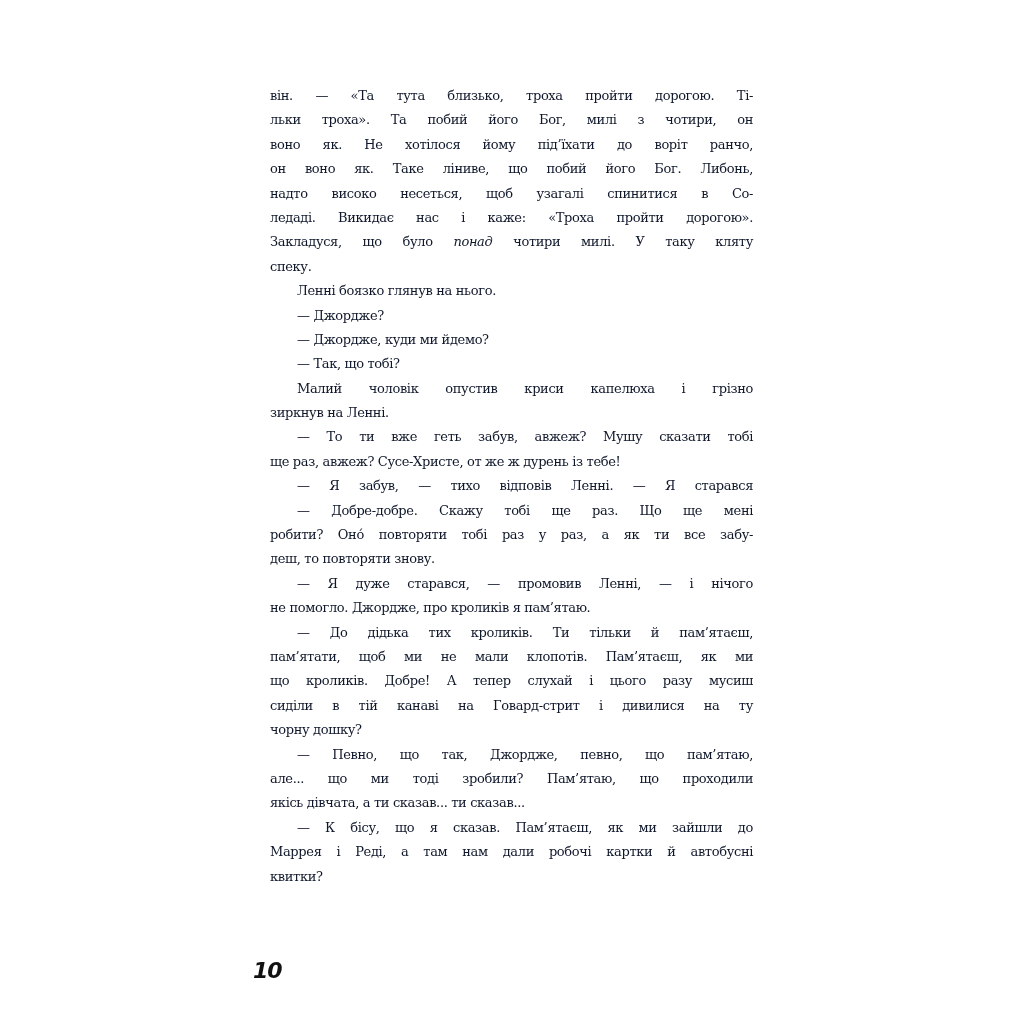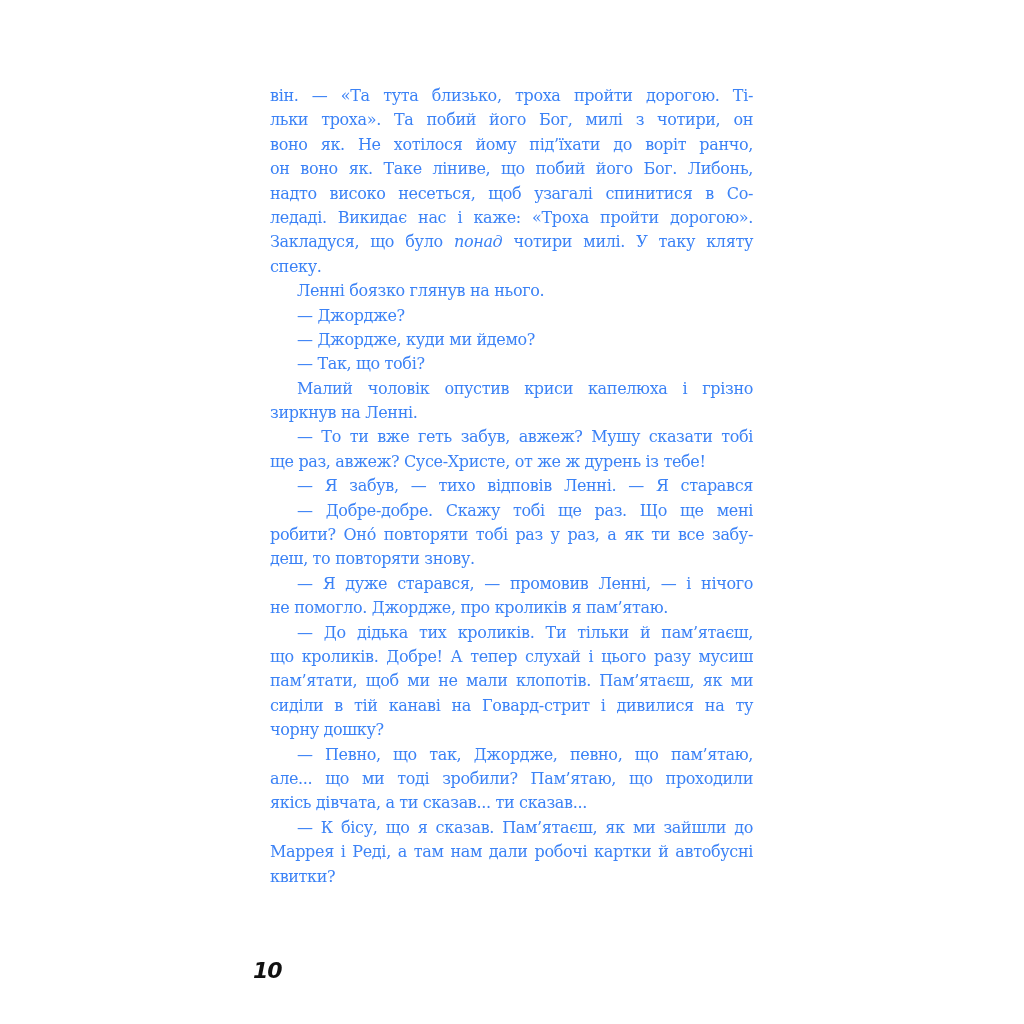--- a/index.html
+++ b/index.html
@@ -1,23 +1,23 @@
 <!DOCTYPE html>
 <html><head>
 <meta charset="utf-8">
 <style>
   html, body { margin: 0; padding: 0; background: #ffffff; }
   body { width: 1024px; height: 1024px; position: relative; overflow: hidden; }
   .page { position: absolute; left: 270px; top: 84px; width: 483px; }
   .line {
     font-family: "DejaVu Serif", "Liberation Serif", serif;
-    font-size: 16px;
+    font-size: 13px;
     line-height: 24.4px;
     height: 24.4px;
-    color: #3b82f6;
+    color: #0f172a;
     white-space: nowrap;
     text-align: justify;
     text-align-last: justify;
     letter-spacing: -0.35px;
   }
   .line.last { text-align-last: left; }
   .line.indent { padding-left: 27px; }
   em { font-style: italic; }
   .page-number {
     position: absolute; left: 253px; top: 958px;
@@ -45,22 +45,22 @@
     <div class="line last">зиркнув на Ленні.</div>
     <div class="line indent">— То ти вже геть забув, авжеж? Мушу сказати тобі</div>
     <div class="line last">ще раз, авжеж? Сусе-Христе, от же ж дурень із тебе!</div>
     <div class="line indent">— Я забув, — тихо відповів Ленні. — Я старався</div>
     <div class="line indent">— Добре-добре. Скажу тобі ще раз. Що ще мені</div>
     <div class="line">робити? Оно́ повторяти тобі раз у раз, а як ти все забу-</div>
     <div class="line last">деш, то повторяти знову.</div>
     <div class="line indent">— Я дуже старався, — промовив Ленні, — і нічого</div>
     <div class="line last">не помогло. Джордже, про кроликів я пам’ятаю.</div>
     <div class="line indent">— До дідька тих кроликів. Ти тільки й пам’ятаєш,</div>
+    <div class="line">пам’ятати, щоб ми не мали клопотів. Пам’ятаєш, як ми</div>
     <div class="line">що кроликів. Добре! А тепер слухай і цього разу мусиш</div>
-    <div class="line">пам’ятати, щоб ми не мали клопотів. Пам’ятаєш, як ми</div>
     <div class="line">сиділи в тій канаві на Говард-стрит і дивилися на ту</div>
     <div class="line last">чорну дошку?</div>
     <div class="line indent">— Певно, що так, Джордже, певно, що пам’ятаю,</div>
     <div class="line">але... що ми тоді зробили? Пам’ятаю, що проходили</div>
     <div class="line last">якісь дівчата, а ти сказав... ти сказав...</div>
     <div class="line indent">— К бісу, що я сказав. Пам’ятаєш, як ми зайшли до</div>
     <div class="line">Маррея і Реді, а там нам дали робочі картки й автобусні</div>
     <div class="line last">квитки?</div>
   </div>
 <div class="page-number">10</div>

